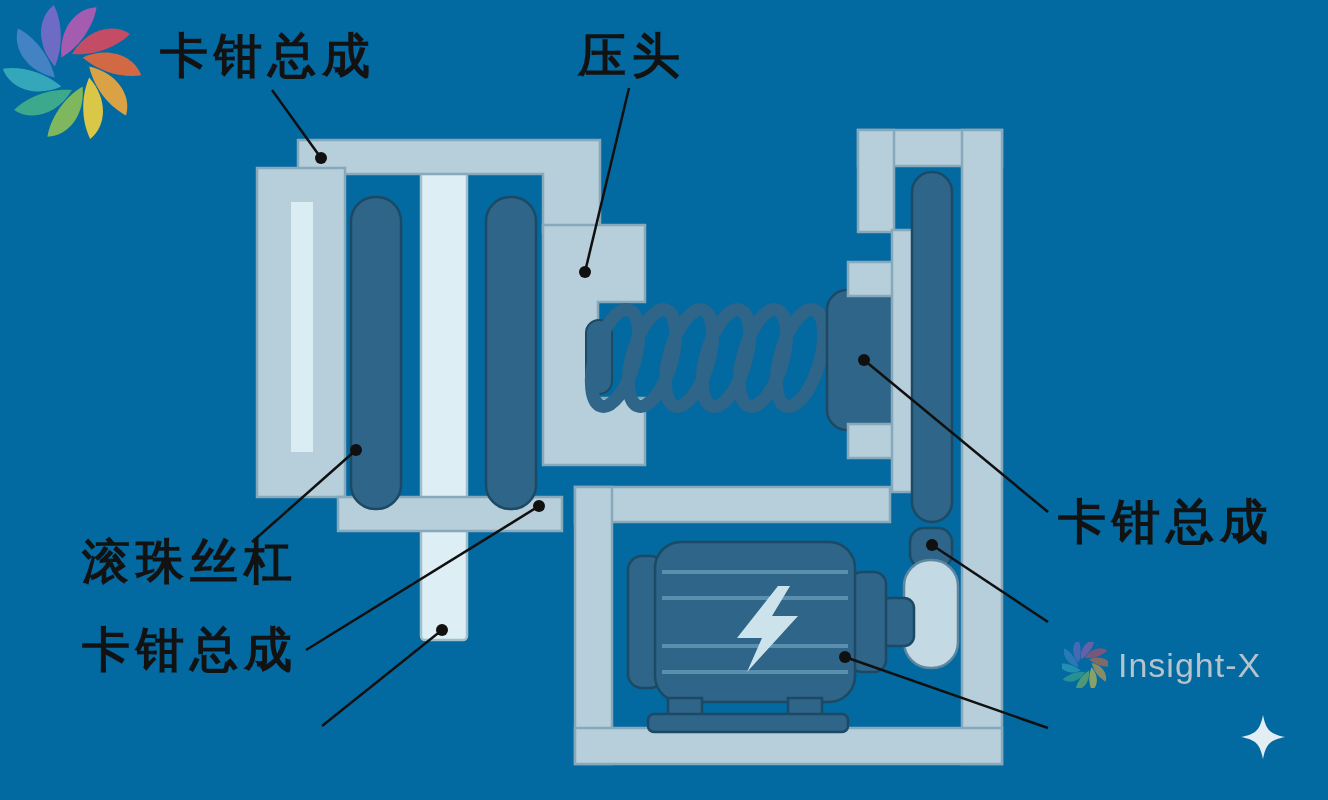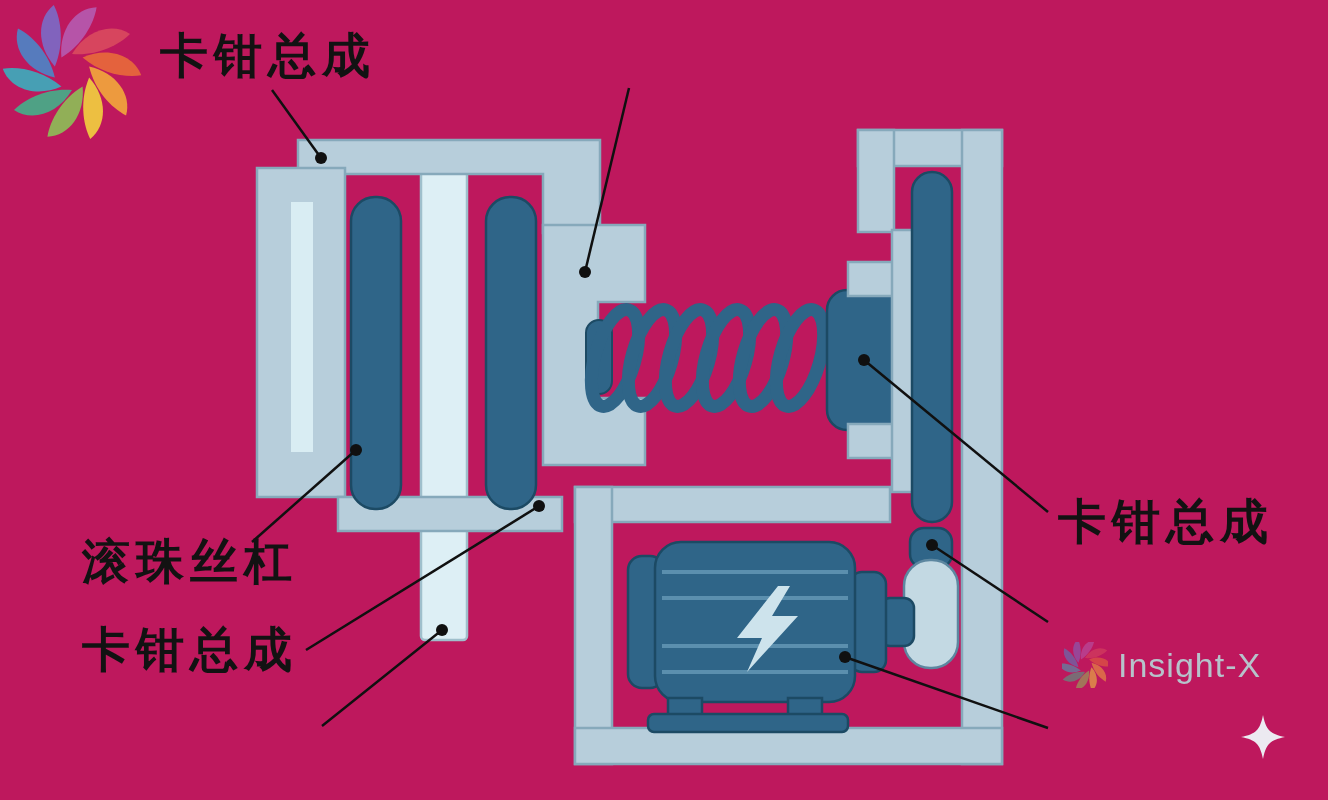--- a/index.html
+++ b/index.html
@@ -1,20 +1,20 @@
 <!DOCTYPE html>
 <html><head>
 <meta charset="utf-8">
 <style>
   html,body{margin:0;padding:0;}
   body{font-family:"DejaVu Sans","Liberation Sans",sans-serif;}
   .stage{
     position:relative;
     width:1328px;height:800px;
-    background:#be185d;
+    background:#0369a1;
     overflow:hidden;
   }
   .stage svg.diagram{position:absolute;left:0;top:0;}
   .part-label{
     position:absolute;
     font-family:"DejaVu Serif","Liberation Serif",serif;
     font-size:48px;
     font-weight:600;
     letter-spacing:6px;
     color:#121212;
@@ -152,20 +152,21 @@
         <path d="M 0,-18 C 14,-42 40,-50 58,-38 C 46,-26 24,-16 0,-18 Z" fill="#7a6cc8" opacity="0.9" transform="rotate(288)"></path>
         <path d="M 0,-18 C 14,-42 40,-50 58,-38 C 46,-26 24,-16 0,-18 Z" fill="#b55bb0" opacity="0.9" transform="rotate(324)"></path>
       </g>
     </g>
 
     <path transform="translate(1263,737)" d="M0,-22 C3,-7 7,-3 22,0 C7,3 3,7 0,22 C-3,7 -7,3 -22,0 C-7,-3 -3,-7 0,-22 Z" fill="#eef6f9" opacity="0.95"></path>
   </svg>
 
   <div class="part-label" style="left:160px;top:24px">卡钳总成</div>
 
+  <div class="part-label" style="left:578px;top:24px">压头</div>
 
   <div class="part-label" style="left:1058px;top:490px">卡钳总成</div>
 
 
 
   <div class="part-label" style="left:82px;top:530px">滚珠丝杠</div>
 
   <div class="part-label" style="left:82px;top:618px">卡钳总成</div>
 
 

